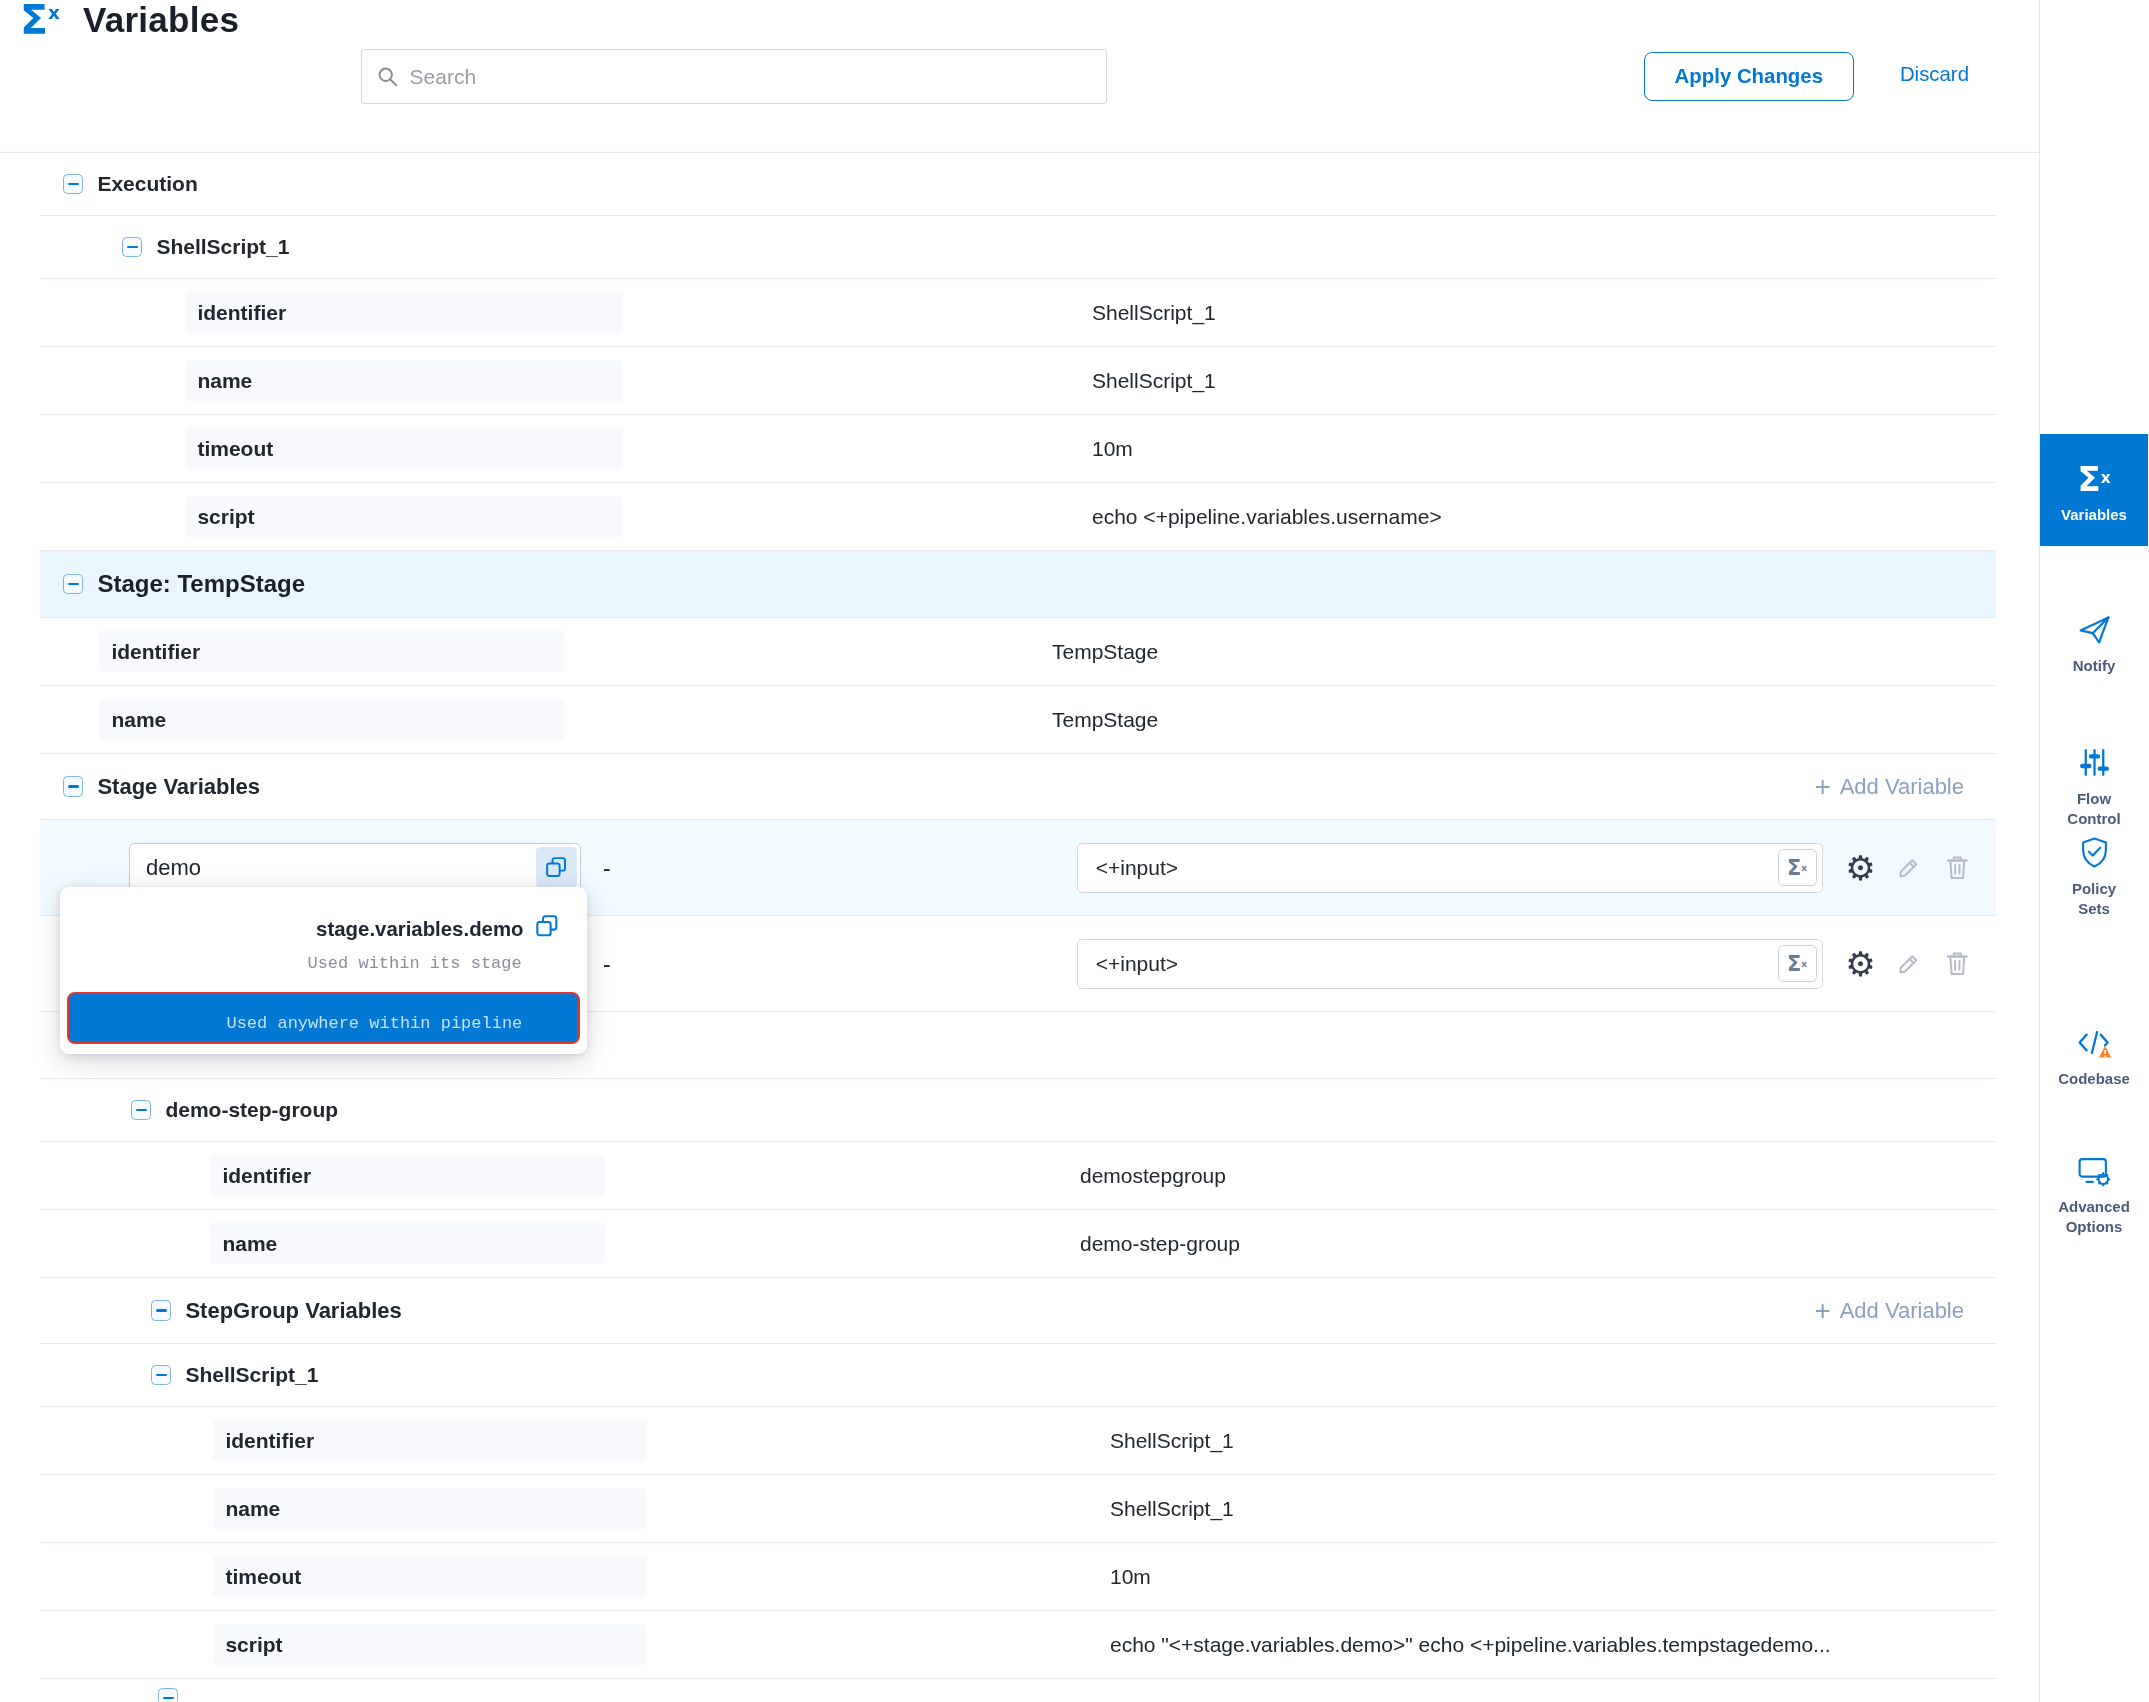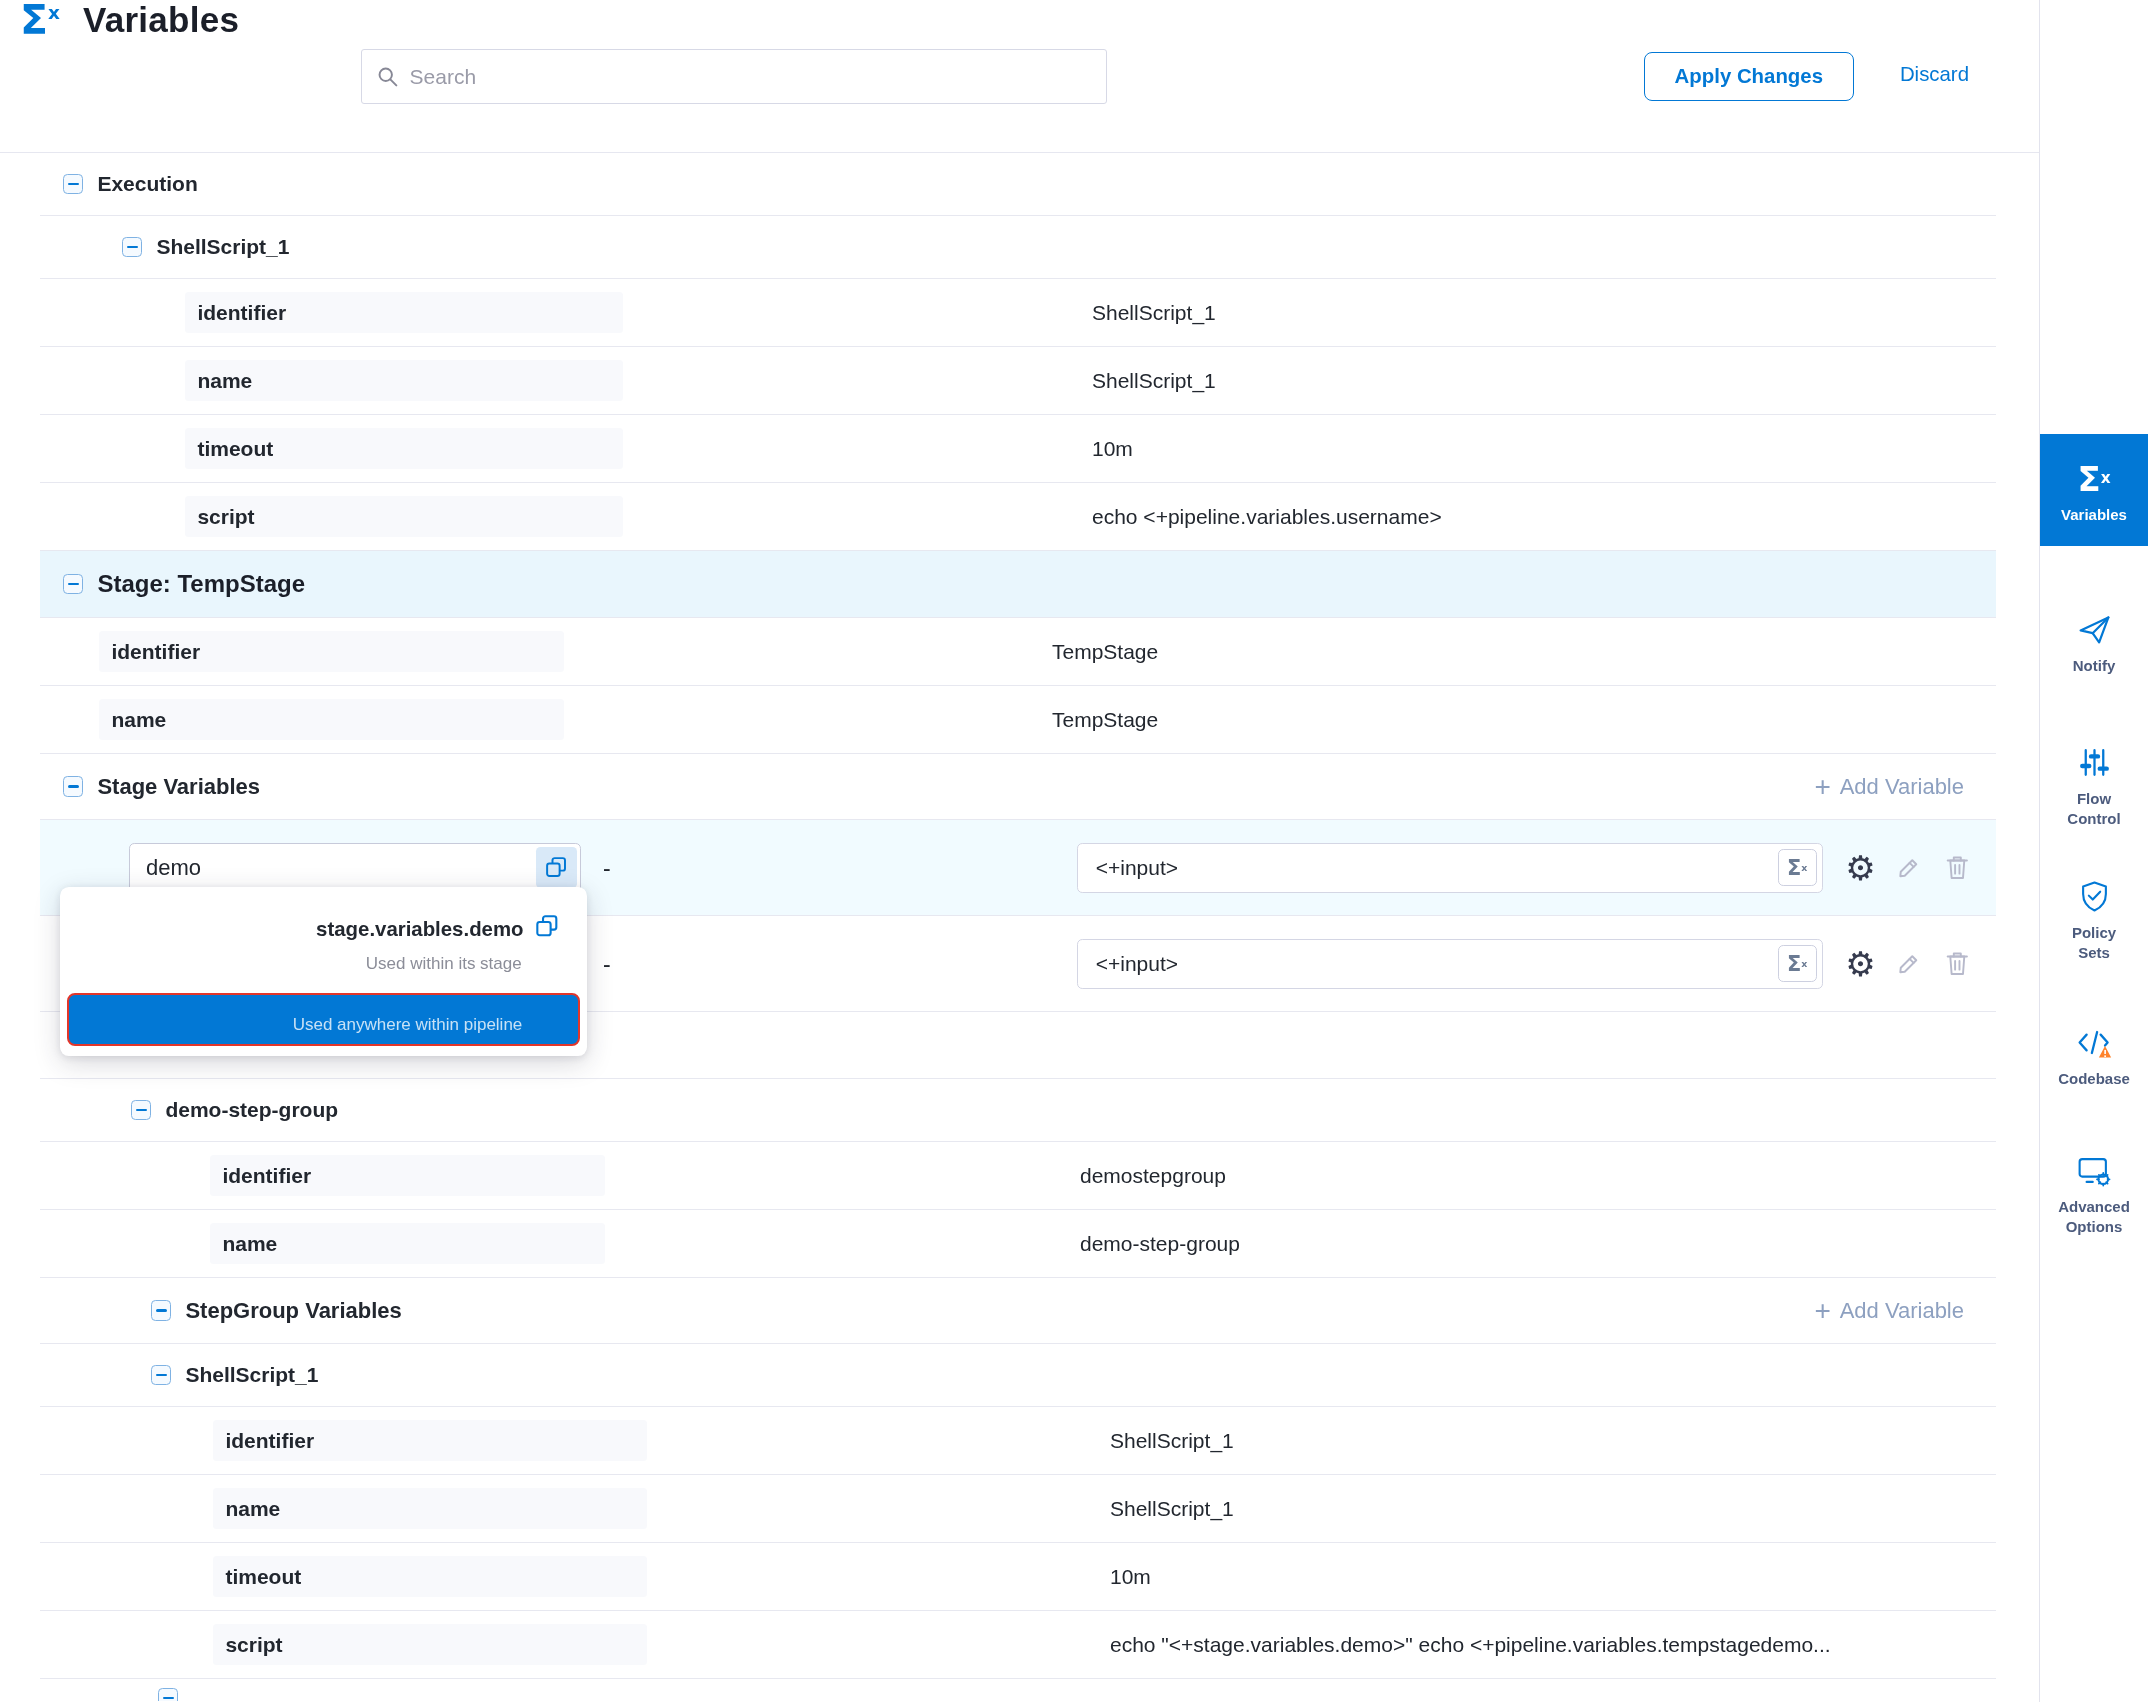--- a/index.html
+++ b/index.html
@@ -71,21 +71,21 @@
     display:flex; align-items:center; justify-content:center; cursor:pointer; }
   .p-gear { left:1801px; font-family:"DejaVu Sans",sans-serif; font-size:34px; color:#363b4e; }
   .p-pencil { left:1849px; }
   .p-trash { left:1898px; }
   
   .popup { position:absolute; left:60px; top:734px; width:527px; background:#fff; border-radius:8.9px;
     box-shadow:0 7px 26.6px rgba(40,41,61,.18), 0 1.8px 7px rgba(40,41,61,.10); padding:12.4px 5.3px 10.6px; z-index:5; }
   .popup-item { padding:14px 21px 10.6px; cursor:pointer; }
   .popup-line { display:flex; justify-content:flex-end; align-items:center; gap:10.6px;
     font-size:20.4px; font-weight:700; color:#22272f; white-space:nowrap; }
-  .popup-sub { font-size:17px; color:#8b8d98; margin-top:8.9px; text-align:right; padding-right:39px; }
+  .popup-sub { font-size:17px; color:#8b8d98; margin-top:8.9px; text-align:right; padding-right:39px;font-family:Liberation Mono, monospace; }
   .popup-item.selected { background:#0278d5; border:2.7px solid #e2362b; border-radius:8px;
     margin:8.9px 1.8px 0 1.8px; padding:10.6px 18.6px 8.9px; }
   .popup-item.selected .popup-line { color:#fff; }
   .popup-item.selected .popup-sub { color:rgba(255,255,255,.78); padding-right:37px; }
   
   .sidebar { width:108px; position:relative; background:#fff; }
   .side-item { position:absolute; left:0; right:0; display:flex; flex-direction:column;
     align-items:center; cursor:pointer; padding:5.3px 0; }
   .side-label { margin-top:7px; font-size:15px; font-weight:700; color:#4c5b7d;
     text-align:center; line-height:1.3; width:76px; }
@@ -316,21 +316,21 @@
     <div class="side-item" style="top:738px">
       <span class="sideicon">
         <svg width="35" height="35" viewBox="0 0 40 40" fill="none" stroke="#0278d5" stroke-linecap="round">
             <path d="M10 6 V34 M20 6 V34 M30 6 V34" stroke-width="2.6"></path>
             <path d="M6 24 H14 M16 13 H24 M26 27 H34" stroke-width="5"></path>
           </svg>
       </span>
       <span class="side-label">Flow Control</span>
     </div>
 
-    <div class="side-item" style="top:872px">
+    <div class="side-item" style="top:828px">
       <span class="sideicon">
         <svg width="35" height="35" viewBox="0 0 40 40" fill="none" stroke="#0278d5" stroke-width="2.4" stroke-linejoin="round" stroke-linecap="round">
             <path d="M20 4 L33 8.5 V17 C33 26 27.5 32.5 20 36 C12.5 32.5 7 26 7 17 V8.5 Z"></path>
             <path d="M13.5 19 L18 23.5 L26.5 14.5"></path>
           </svg>
       </span>
       <span class="side-label">Policy Sets</span>
     </div>
 
     <div class="side-item" style="top:1018px">

